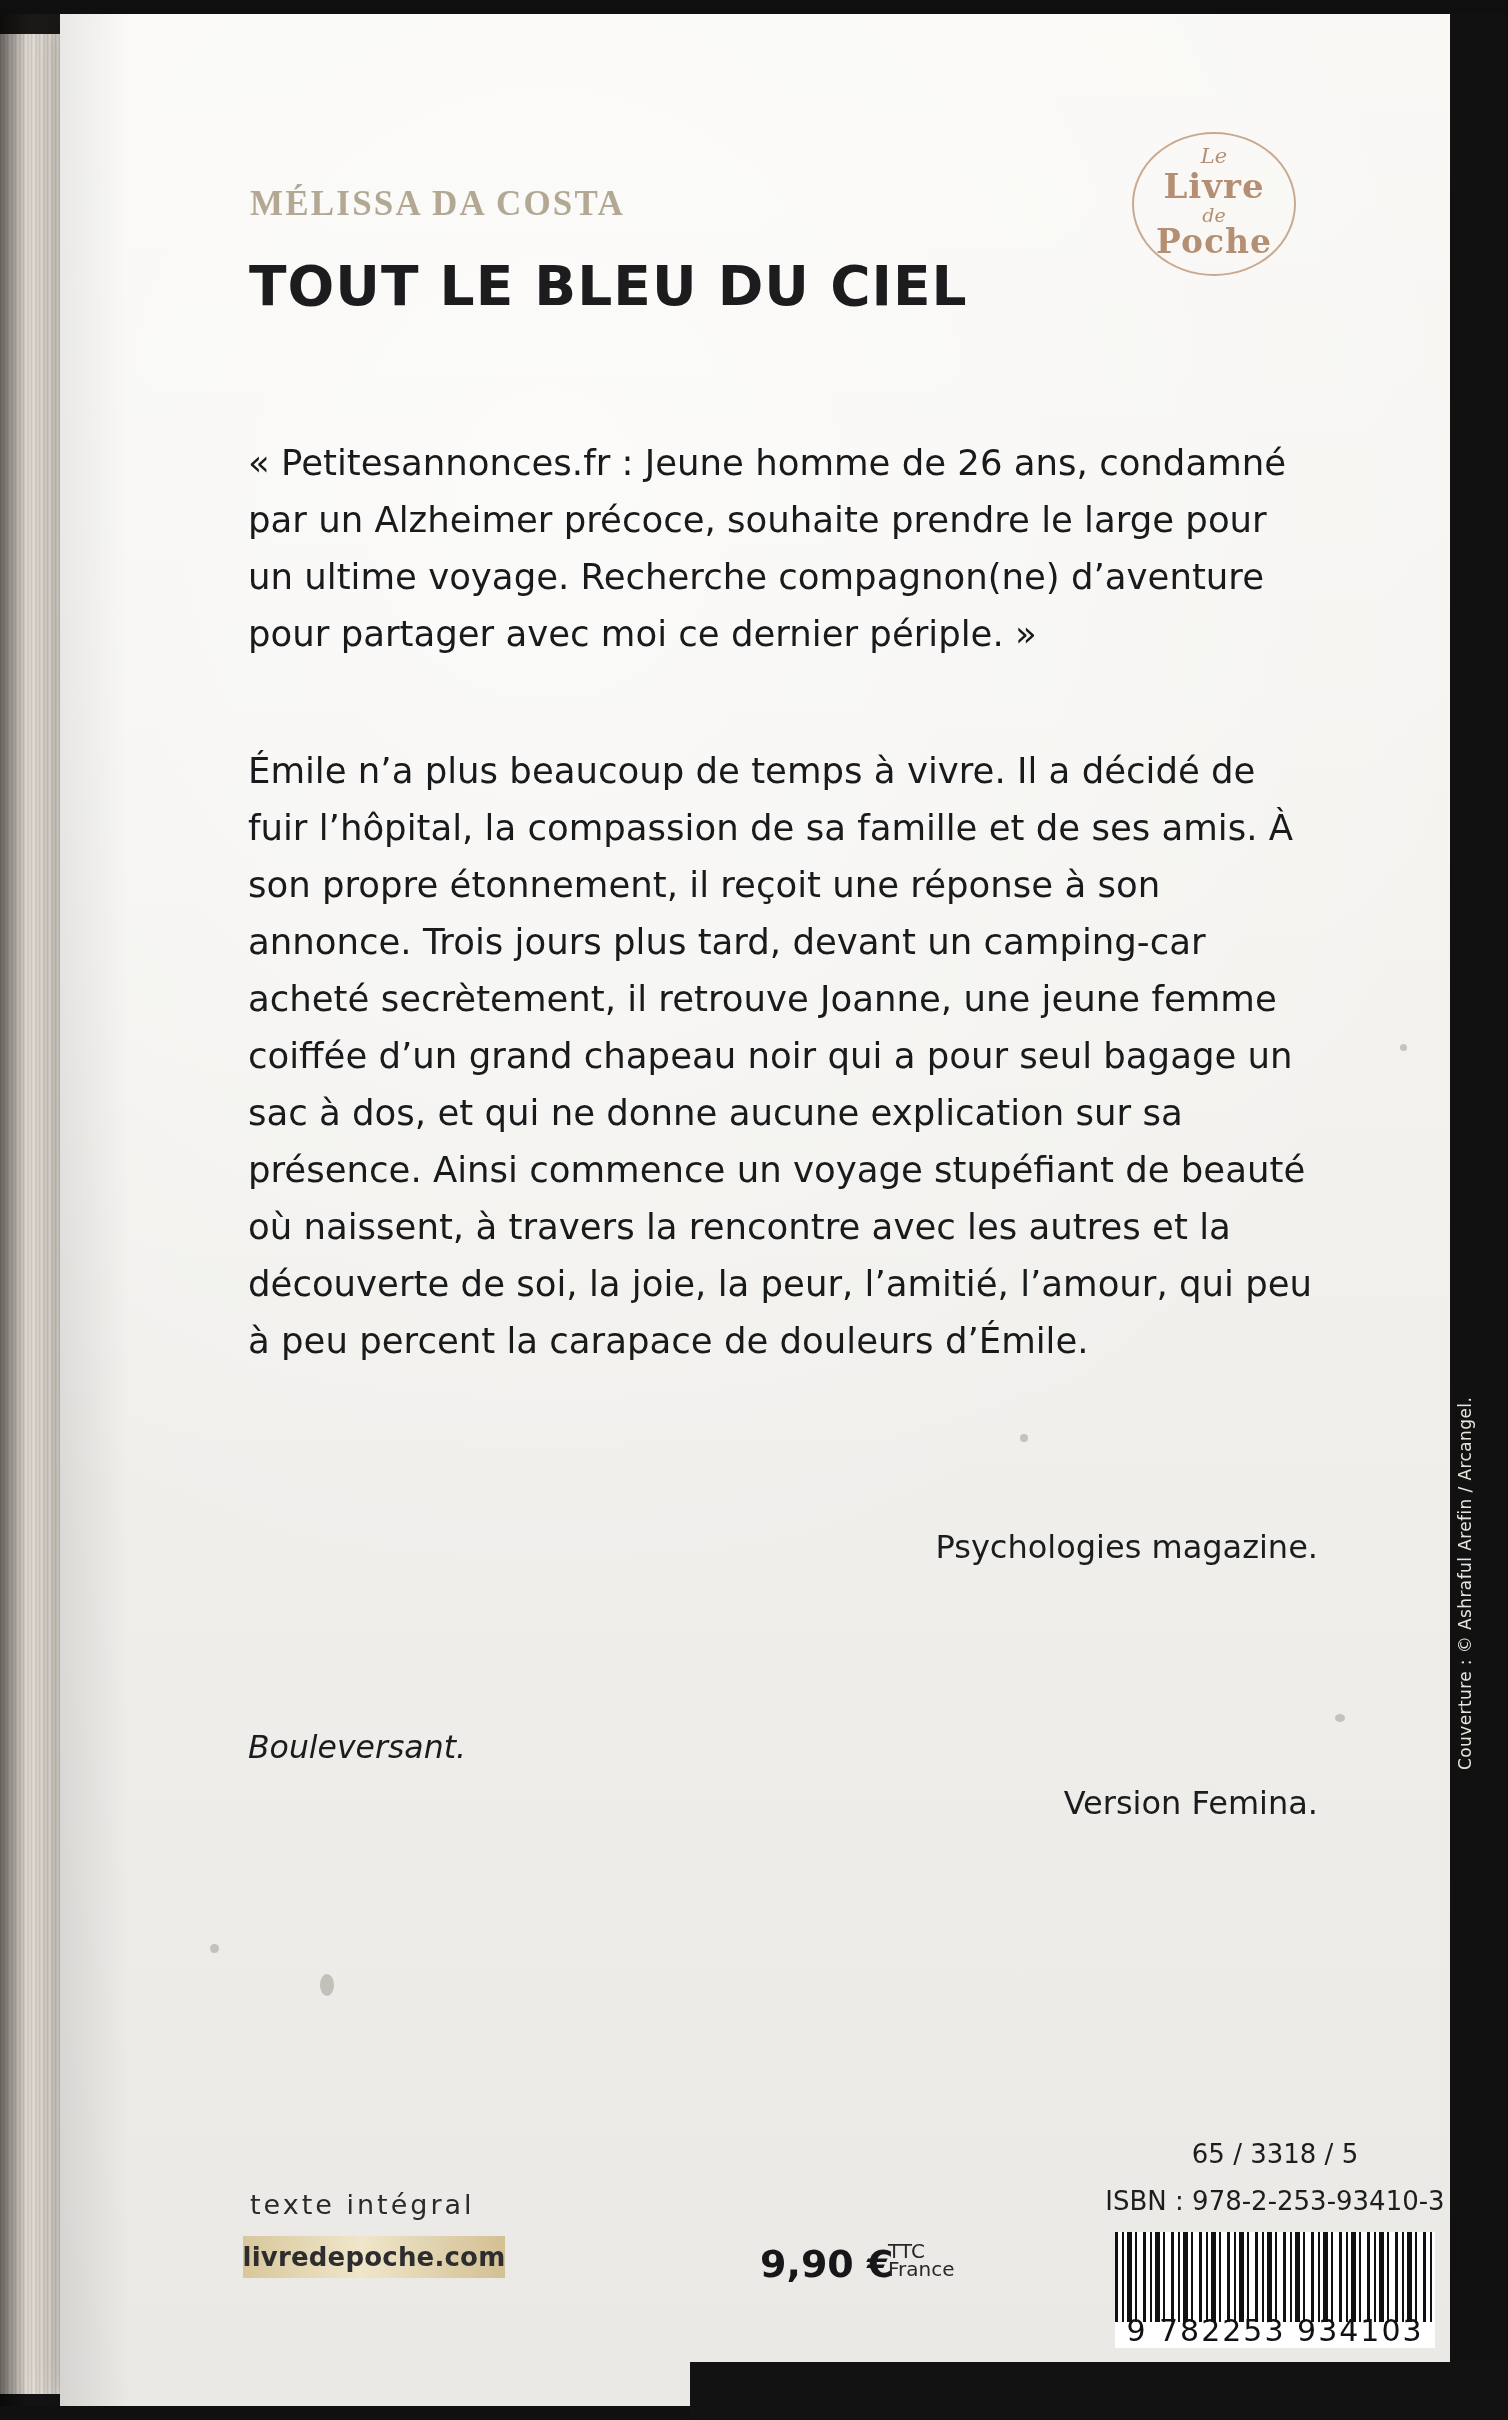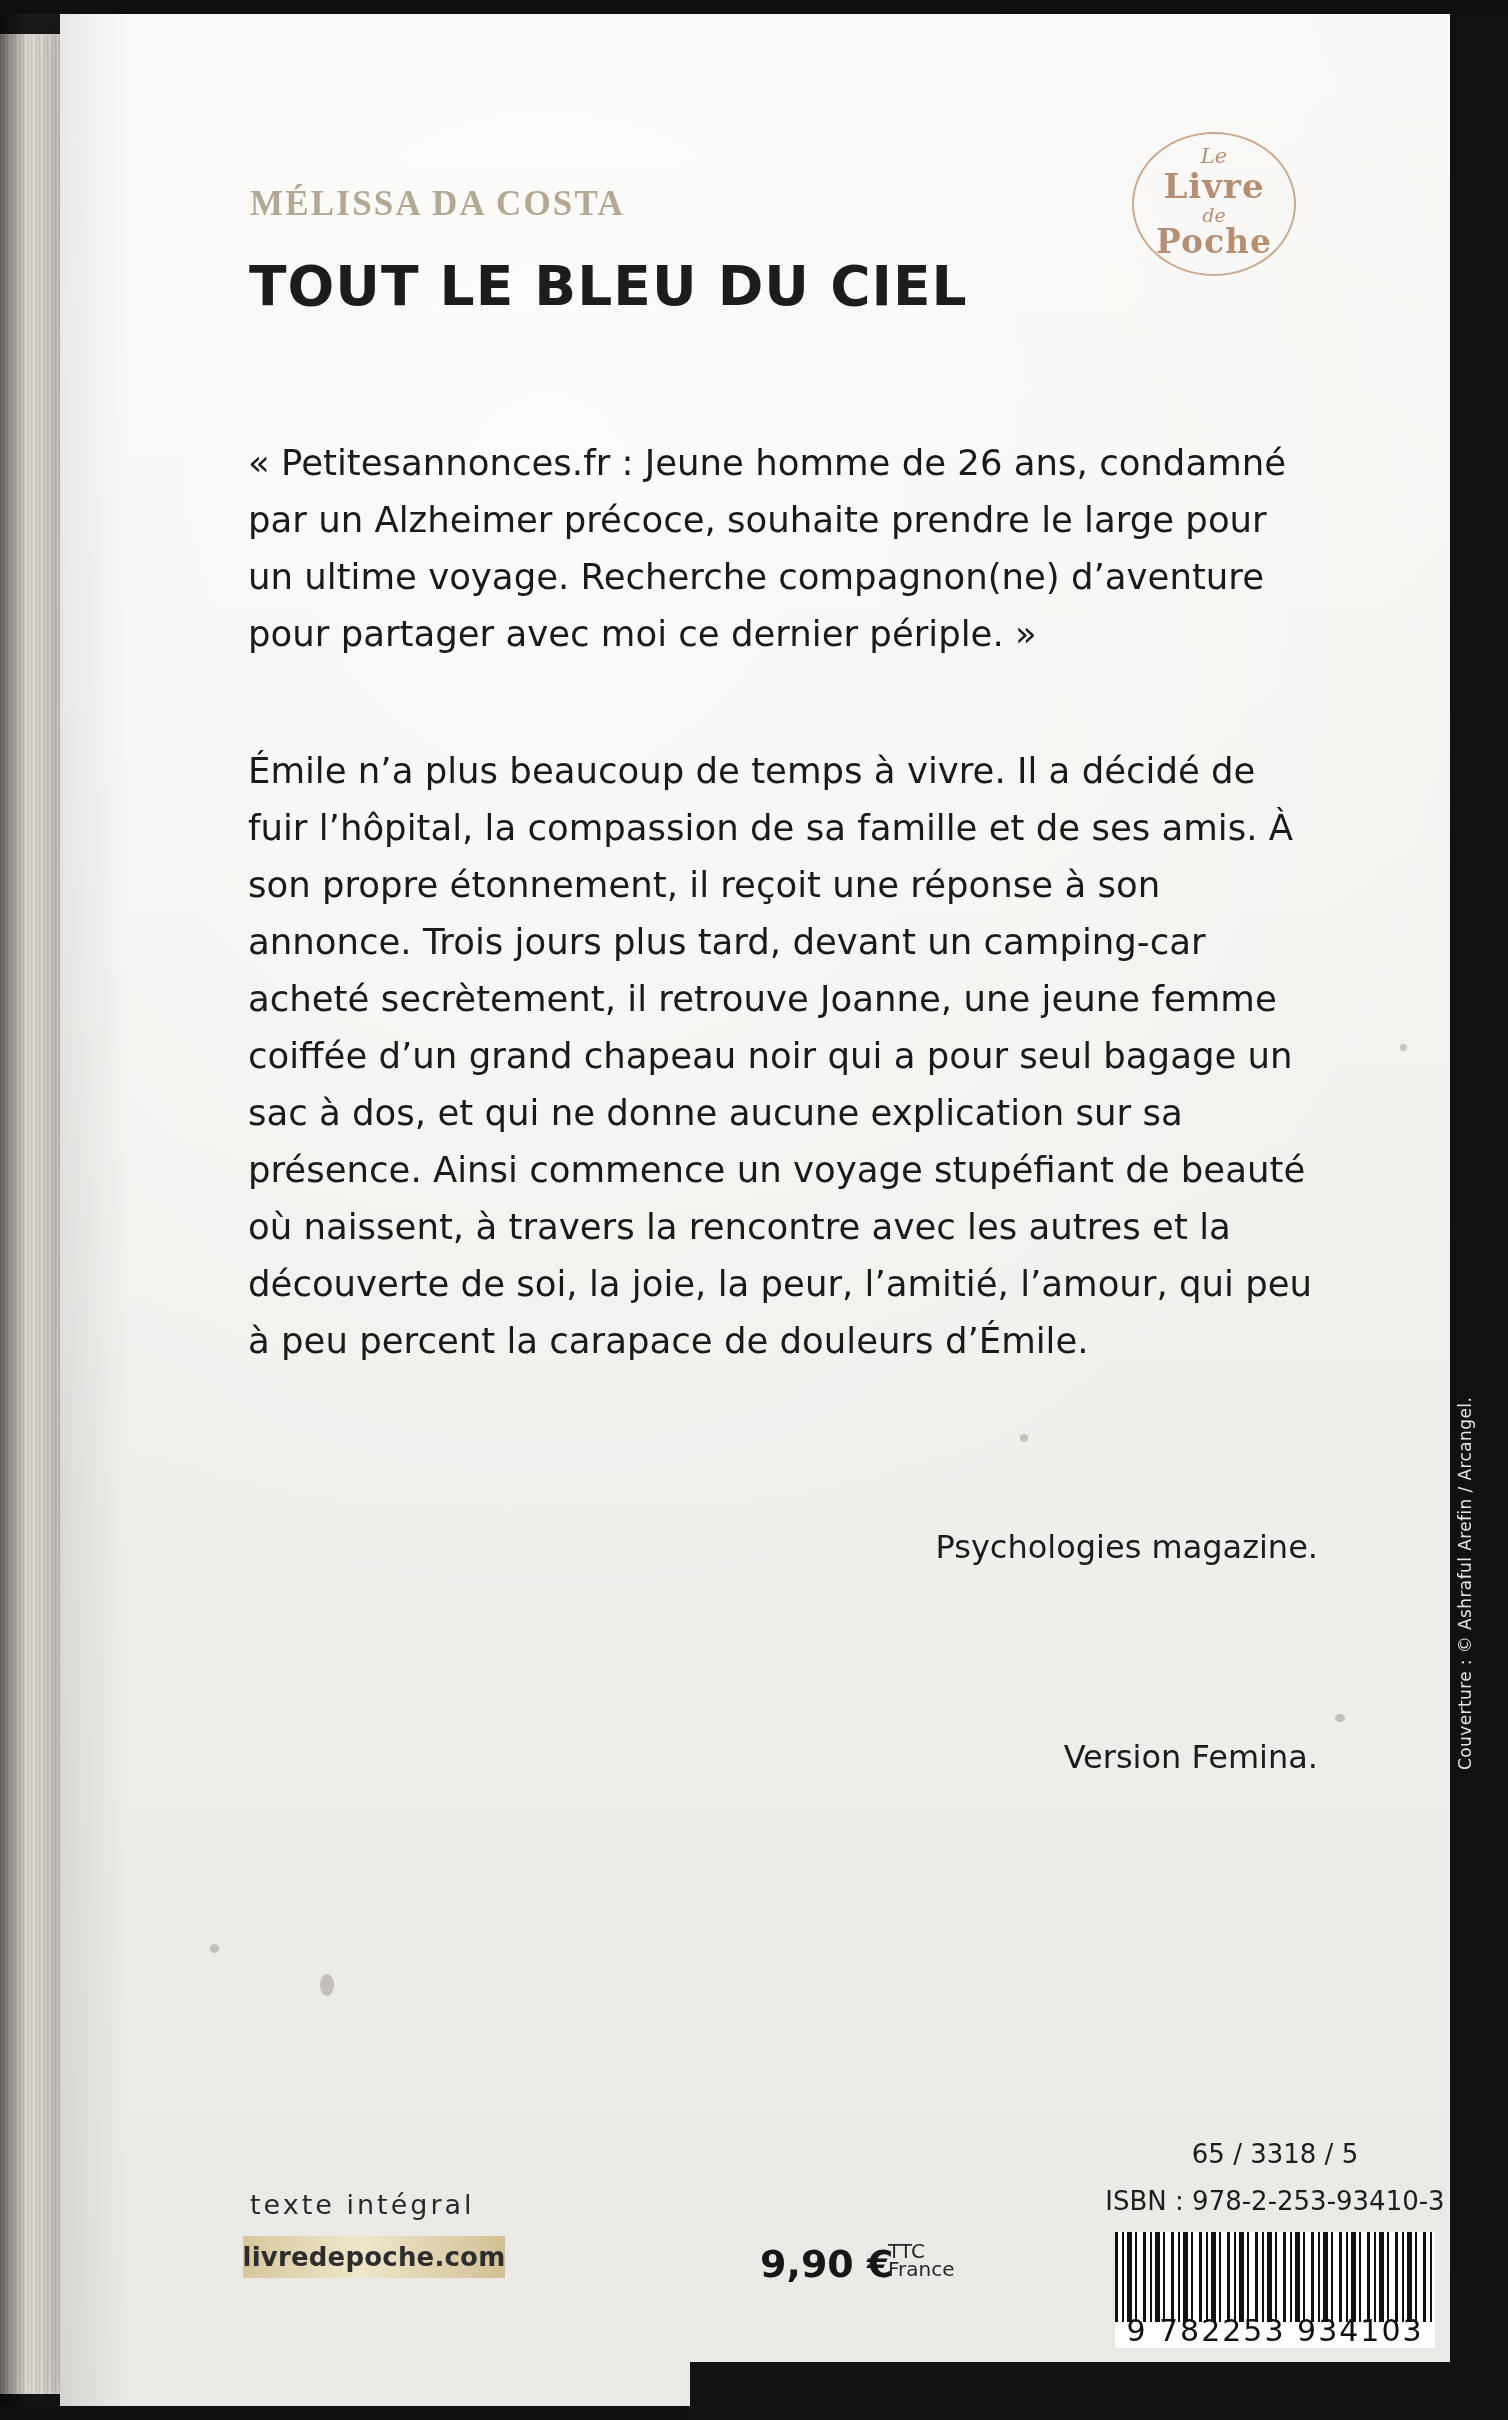--- a/index.html
+++ b/index.html
@@ -312,20 +312,21 @@
       </div>
 
       <div class="blurb p1">« Petitesannonces.fr : Jeune homme de 26 ans, condamné par un Alzheimer précoce, souhaite prendre le large pour un ultime voyage. Recherche compagnon(ne) d’aventure pour partager avec moi ce dernier périple. »</div>
       <div class="blurb p2">Émile n’a plus beaucoup de temps à vivre. Il a décidé de fuir l’hôpital, la compassion de sa famille et de ses amis. À son propre étonnement, il reçoit une réponse à son annonce. Trois jours plus tard, devant un camping-car acheté secrètement, il retrouve Joanne, une jeune femme coiffée d’un grand chapeau noir qui a pour seul bagage un sac à dos, et qui ne donne aucune explication sur sa présence. Ainsi commence un voyage stupéfiant de beauté où naissent, à travers la rencontre avec les autres et la découverte de soi, la joie, la peur, l’amitié, l’amour, qui peu à peu percent la carapace de douleurs d’Émile.</div>
 
       <div class="quotes">
         <div class="q1">
           <div class="quote-src">Psychologies magazine.</div>
         </div>
         <div class="q2">
+          <div class="quote-text">Bouleversant.</div>
           <div class="quote-src">Version Femina.</div>
         </div>
       </div>
 
       <div class="texte-integral">texte intégral</div>
       <div class="site-badge">
         <span>livredepoche.com</span>
       </div>
 
       <div class="price">9,90 €</div>

